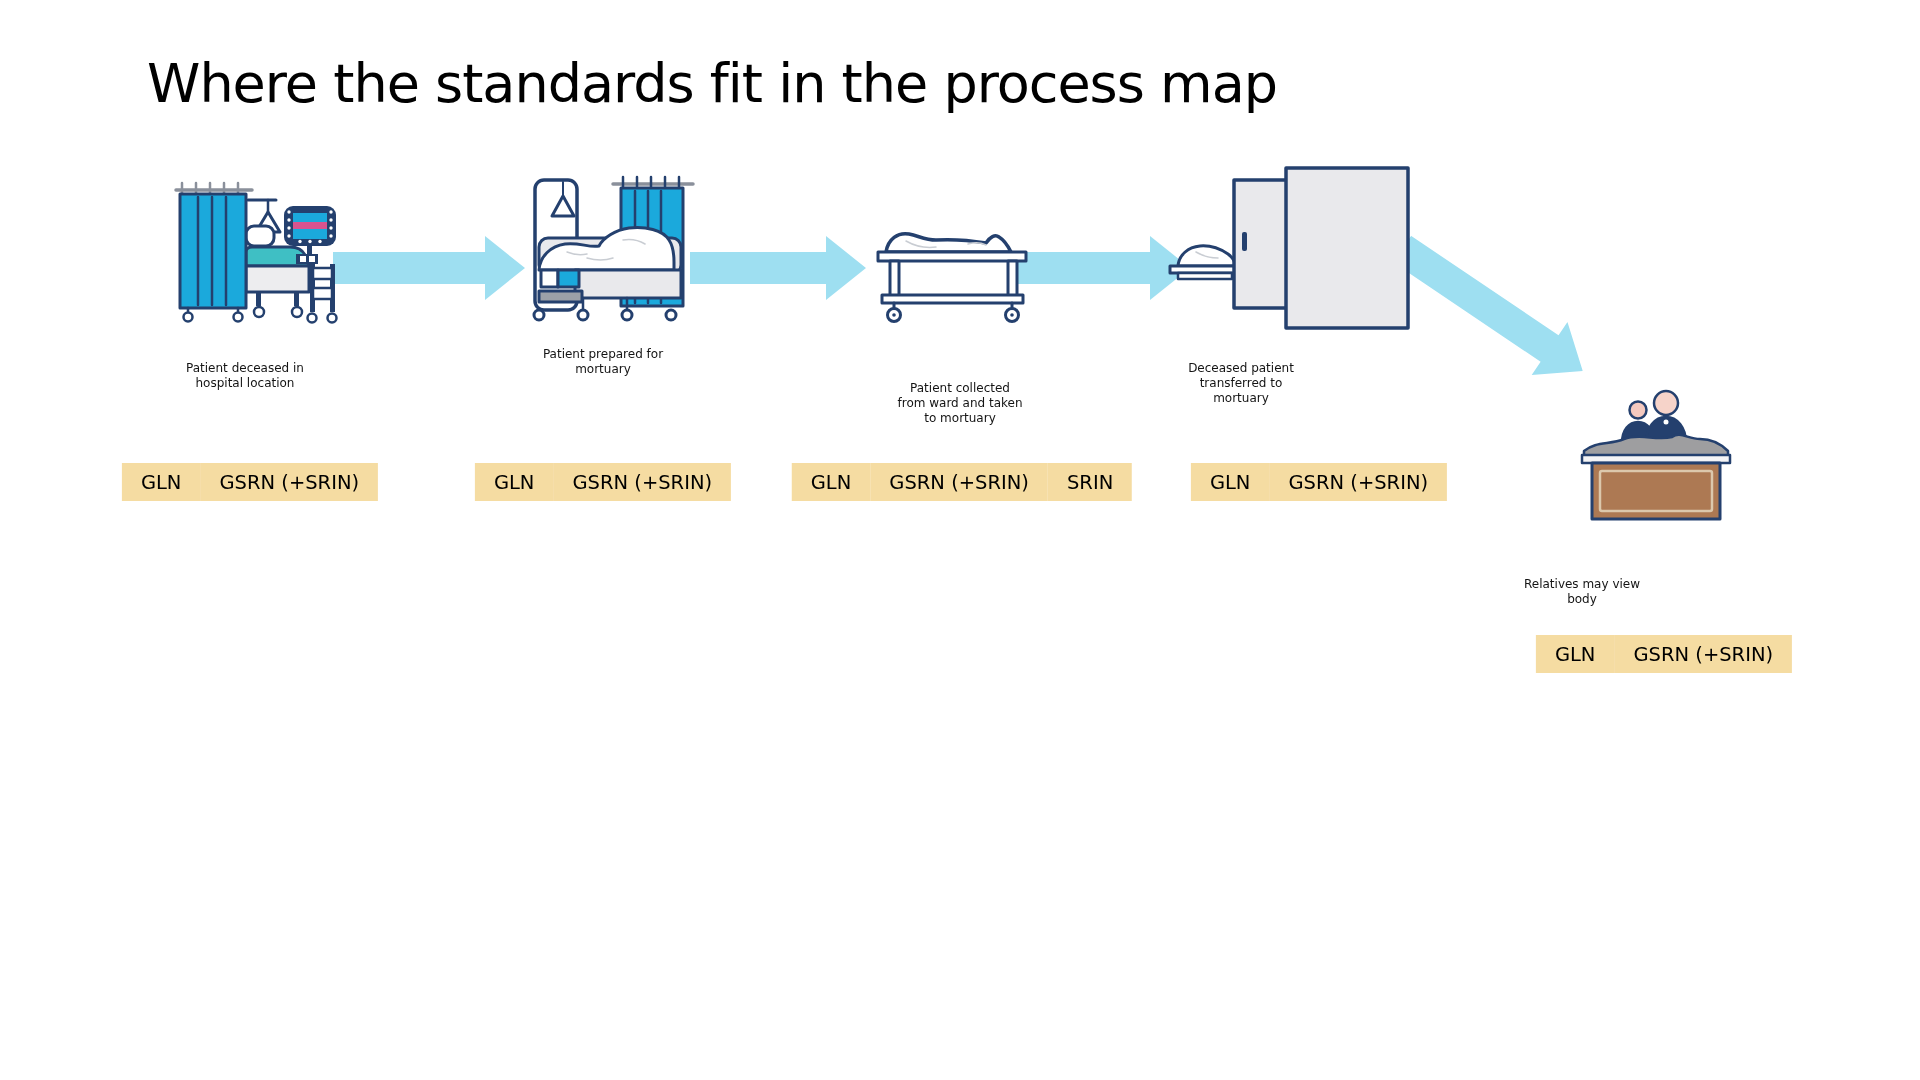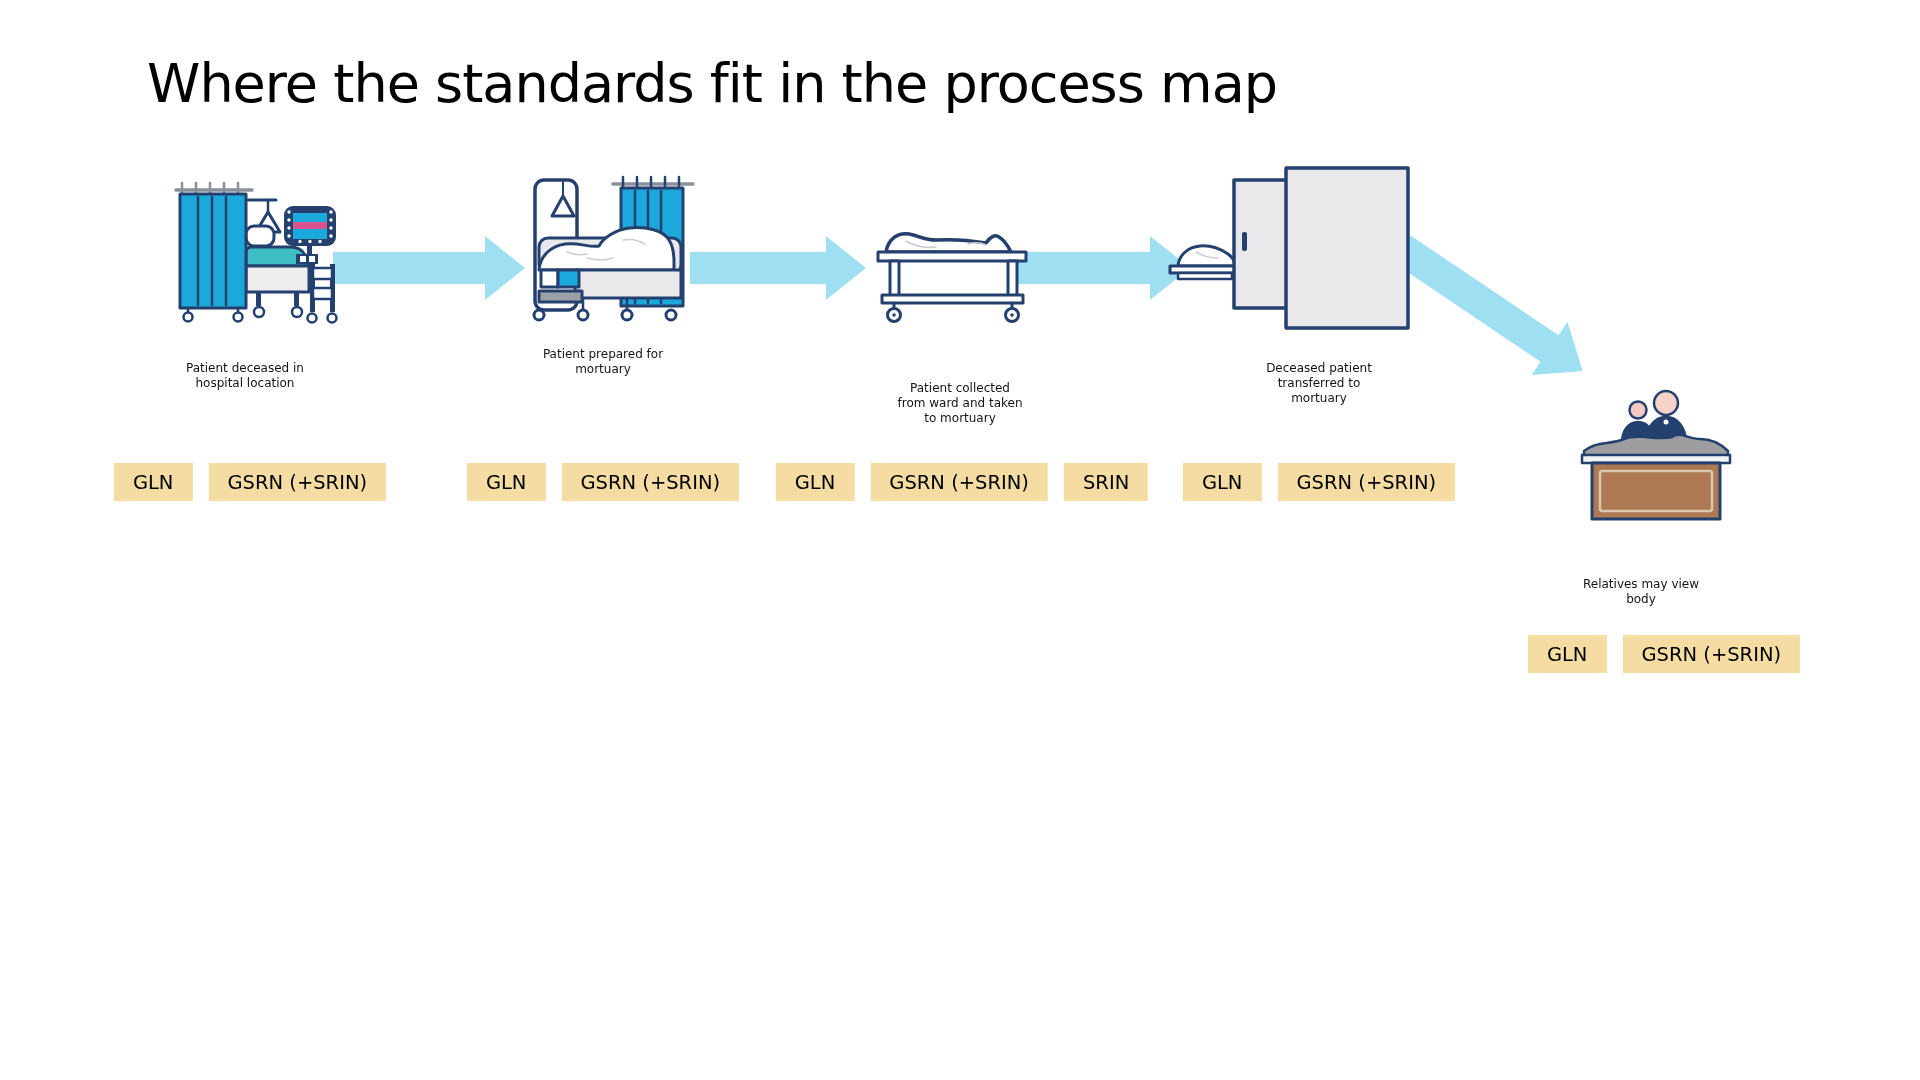--- a/index.html
+++ b/index.html
@@ -12,21 +12,21 @@
     color:#000;white-space:nowrap;
   }
   .ill{position:absolute;z-index:2;}
   .arrow{position:absolute;z-index:1;}
   .arrow polygon{fill:var(--arrow-color,#9EDFF1);}
   .stage-label{
     position:absolute;transform:translateX(-50%);text-align:center;
     white-space:pre-line;font-size:12px;line-height:1.25;color:#141414;width:300px;
   }
   .tag-row{
-    position:absolute;transform:translateX(-50%);display:flex;gap:16px;z-index:3;
+    position:absolute;transform:translateX(-50%);display:flex;z-index:3;
   }
   .tag{
     background:var(--tag-bg,#F5DCA2);height:38px;display:flex;align-items:center;
     padding:0 19px;font-size:19.5px;color:#000;white-space:nowrap;
   }
 </style>
 </head>
 <body>
 
 <div class="canvas">
@@ -190,24 +190,24 @@
     </g>
   </svg>
 
   <div class="stage-label" style="left:245px;top:361px">Patient deceased in
 hospital location</div>
   <div class="stage-label" style="left:603px;top:347px">Patient prepared for
 mortuary</div>
   <div class="stage-label" style="left:960px;top:381px">Patient collected
 from ward and taken
 to mortuary</div>
-  <div class="stage-label" style="left:1319px;top:361px">Deceased patient
+  <div class="stage-label" style="left:1241px;top:361px">Deceased patient
 transferred to
 mortuary</div>
-  <div class="stage-label" style="left:1641px;top:577px">Relatives may view
+  <div class="stage-label" style="left:1582px;top:577px">Relatives may view
 body</div>
 
   <div class="tag-row" style="left:250px;top:463px">
     <div class="tag">GLN</div>
     <div class="tag">GSRN (+SRIN)</div>
   </div>
   <div class="tag-row" style="left:603px;top:463px">
     <div class="tag">GLN</div>
     <div class="tag">GSRN (+SRIN)</div>
   </div>

